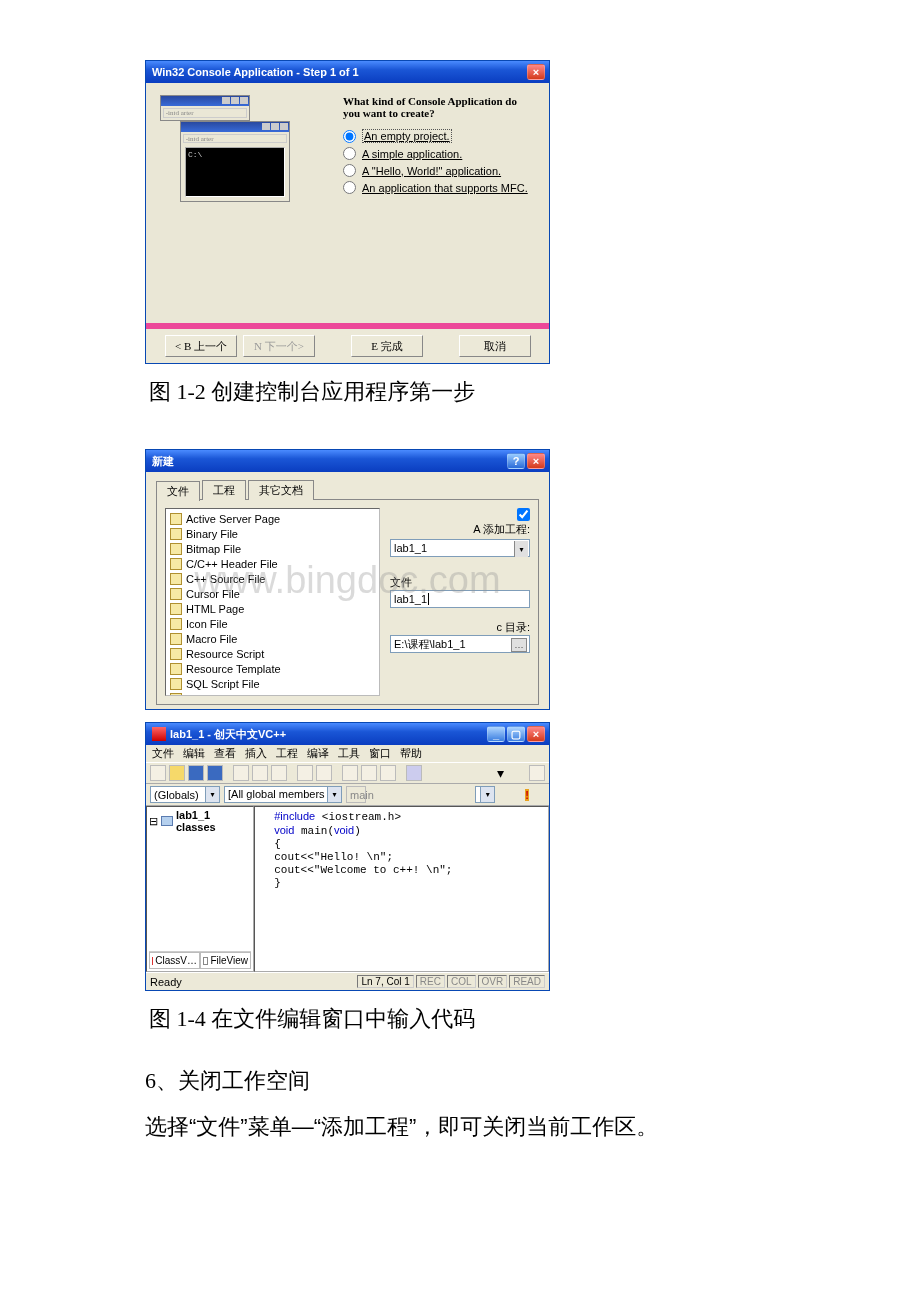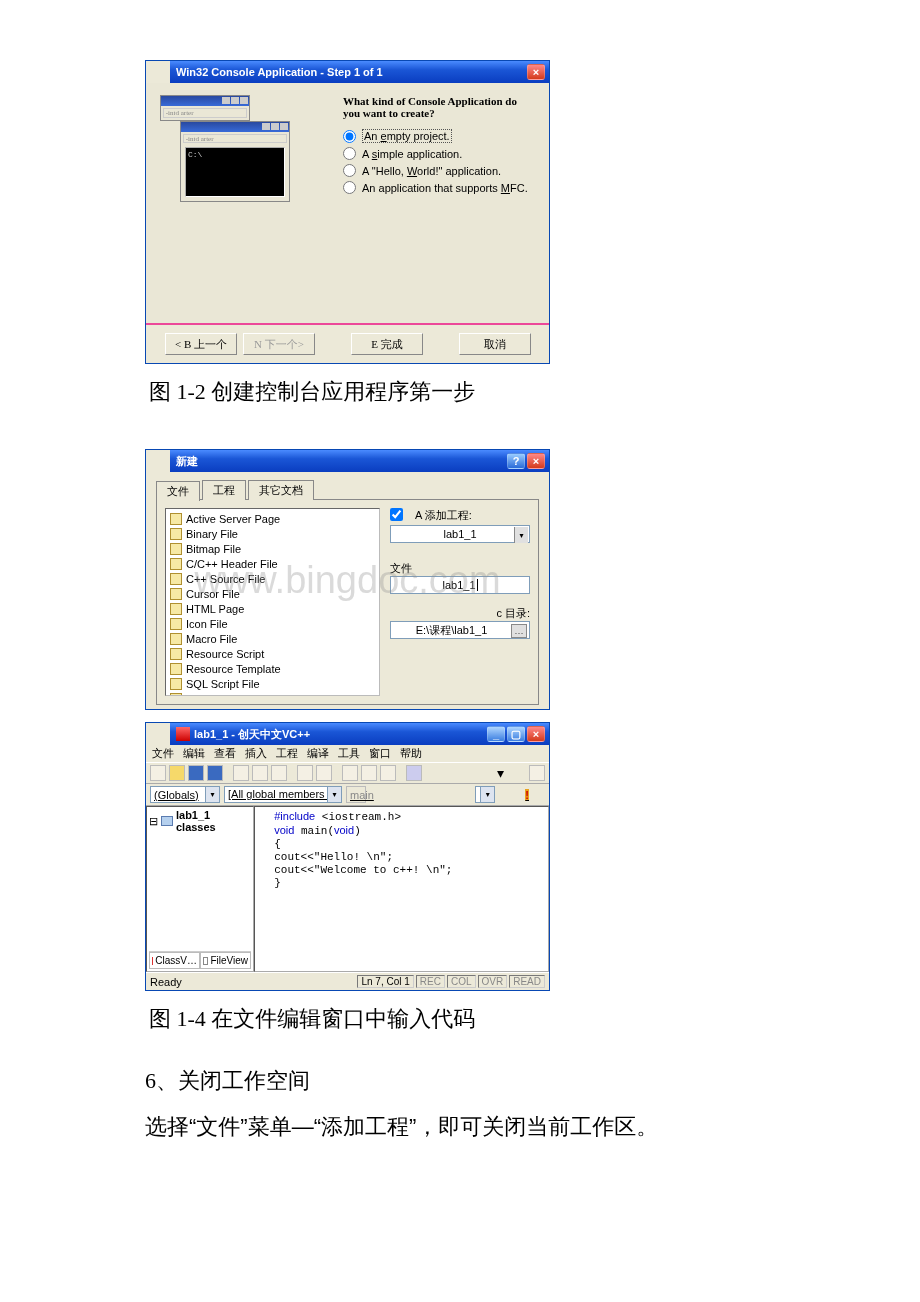--- a/index.html
+++ b/index.html
@@ -1,51 +1,51 @@
 <!DOCTYPE html>
 <html><head>
 <meta charset="utf-8">
 <style>
   * { margin: 0; padding: 0; box-sizing: border-box; font-family: "Microsoft YaHei", "SimSun", Arial, sans-serif; }
   body { background: #fff; width: 920px; margin: 0 auto; padding: 60px 155px 60px 145px; font-size: 14px; }
   
   
   .win { border: 1px solid #0848b3; background: #ece9d8; position: relative; margin-bottom: 10px; }
   .titlebar { height: 22px; background: linear-gradient(#4a8bff,#1a56d6 40%,#0a3dc0); color: #fff; display: flex;
-              align-items: center; padding: 0 4px 0 6px; font: bold 11px Tahoma, Arial; margin-left: 24px; }
+              align-items: center; padding: 0 4px 0 6px; font: bold 11px Tahoma, Arial; }
   .titlebar .spacer { flex: 1; }
   .tb-icon { width: 14px; height: 14px; margin-right: 4px; }
   .tb-btn { width: 18px; height: 16px; margin-left: 2px; border: 1px solid #fff3; border-radius: 3px;
             display: flex; align-items: center; justify-content: center; font: bold 11px Arial; }
   .tb-close { background: linear-gradient(#f88,#d43a1c); color: #fff; }
   .tb-help  { background: linear-gradient(#9cf,#2a6bd8); color: #fff; }
   .tb-min, .tb-max { background: linear-gradient(#afd6ff,#3a7de0); color:#fff; }
   
   .btn { height: 22px; min-width: 80px; padding: 0 8px; background: #ece9d8; border: 1px solid #888;
          border-top-color:#fff; border-left-color:#fff; font: 11px Tahoma; display:inline-flex;
          align-items:center; justify-content:center; }
   .btn[disabled] { color:#999; }
   .field { height: 18px; border: 1px solid #7f9db9; background:#fff; font: 11px Tahoma; padding:1px 3px;
-           display:flex; align-items:center;justify-content:center; }
+           display:flex; align-items:center; }
   
   
   .wiz-body { padding: 12px 14px 6px; display:flex; gap:18px; height: 240px; background:#eae7d6; }
   .wiz-left { width: 165px; position: relative; }
   .mini-win { position:absolute; border:1px solid #888; background:#eae7d6; width:90px; }
   .mini-tb { height:10px; background:linear-gradient(#2949a0,#386ad8); display:flex; justify-content:flex-end; gap:1px; padding:1px; }
   .mini-tb span{ width:8px; height:7px; background:#ccc; }
   .mini-con { height:50px; border:1px inset #fff; margin:4px; background:#000; color:#ccc;
               font:8px "Courier New"; padding:2px; }
   .mini-a{ left:0; top:0;} .mini-b{ left:20px; top:26px; width:110px; }
   .wiz-right { flex:1; }
   .wiz-q { font: bold 11px Tahoma; margin-bottom: 10px; }
-  .radio-row { display:flex; align-items:center; gap:6px; font:11px Tahoma; margin:4px 0; }
+  .radio-row { display:flex; align-items:center; gap:6px; font:11px Tahoma; margin:4px 0;text-decoration:underline; }
   .radio-row input{ margin:0;}
   .radio-row.sel label{ border:1px dotted #555; padding:0 1px; }
-  .wiz-btns { border-top:2px solid #ec4899; background:#ece9d8; height:40px; display:flex;
+  .wiz-btns { border-top:6px solid #ec4899; background:#ece9d8; height:40px; display:flex;
               justify-content:flex-end; align-items:center; gap:6px; padding:0 18px; }
   .wiz-btns .btn{ min-width:72px; }
   
   
   .nf-body { background:#ece9d8; padding:8px 10px 4px; }
   .tabs { display:flex; gap:-1px; margin-bottom:-1px; font:11px Tahoma; }
   .tab { padding:2px 10px; border:1px solid #888; border-bottom:none; background:#ece9d8; margin-right:2px; }
   .tab.active{ background:#ece9d8; position:relative; top:1px; }
   .nf-pane { display:flex; gap:10px; border:1px solid #888; border-top:1px solid #888; padding:8px;
              height:206px; background:#ece9d8; }
@@ -61,21 +61,21 @@
          border:1px solid #888; font:9px Tahoma; text-align:center; line-height:12px; }
   .nf-btns { display:flex; justify-content:flex-end; gap:22px; padding:8px 14px 10px; }
   
   
   .ide-body{ background:#ece9d8; }
   .ide-menu{ height:17px; display:flex; align-items:center; gap:9px; padding:0 6px; font:11px SimSun; }
   .ide-tb{ height:22px; display:flex; align-items:center; gap:3px; padding:0 4px; border-top:1px solid #fff;
            border-bottom:1px solid #aaa; }
   .ide-tb .ic{ width:16px; height:16px; border:1px solid #bbb; background:#f4f0e4; }
   .ide-row2{ height:22px; display:flex; align-items:center; gap:4px; padding:0 4px; font:11px Tahoma;
-             border-bottom:1px solid #aaa;text-decoration:underline; }
+             border-bottom:1px solid #aaa; }
   .ide-row2 .combo-s{ height:17px; border:1px solid #7f9db9; background:#fff; display:flex;
                       align-items:center; padding:0 3px; font:11px Tahoma; position:relative;}
   .ide-row2 .combo-s .ar{ position:absolute; right:0; top:0; bottom:0; width:14px; background:#dde4f0;
                           border-left:1px solid #7f9db9; display:flex; align-items:center; justify-content:center; font-size:8px;}
   .ide-split{ display:flex; height:166px; }
   .ide-ws{ width:108px; border:1px inset #aaa; background:#fff; font:11px Tahoma; padding:2px;
            display:flex; flex-direction:column; }
   .ide-ws .tree{ flex:1; }
   .ws-tabs{ display:flex; height:18px; border-top:1px solid #ccc; font:10px Tahoma; }
   .ws-tab{ flex:1; border:1px solid #bbb; display:flex; align-items:center; justify-content:center;
@@ -184,21 +184,21 @@
           <div class="file-row"><span class="file-ico"></span>Cursor File</div>
           <div class="file-row"><span class="file-ico"></span>HTML Page</div>
           <div class="file-row"><span class="file-ico"></span>Icon File</div>
           <div class="file-row"><span class="file-ico"></span>Macro File</div>
           <div class="file-row"><span class="file-ico"></span>Resource Script</div>
           <div class="file-row"><span class="file-ico"></span>Resource Template</div>
           <div class="file-row"><span class="file-ico"></span>SQL Script File</div>
           <div class="file-row"><span class="file-ico"></span>Text File</div>
         </div>
       <div class="nf-right">
-        <div style="display:flex;gap:12px;align-items:flex-start;">
+        <div style="display:flex;gap:1px;align-items:flex-end;flex-direction:column;">
           <input type="checkbox" checked="" style="">
           <span>A 添加工程:</span>
         </div>
         <div class="field combo" style="margin-top:2px;">
           <span>lab1_1</span>
           <span class="arrow">▾</span>
         </div>
         <label style="margin-top:18px;">文件</label>
         <div class="field">
           <span>lab1_1</span>

